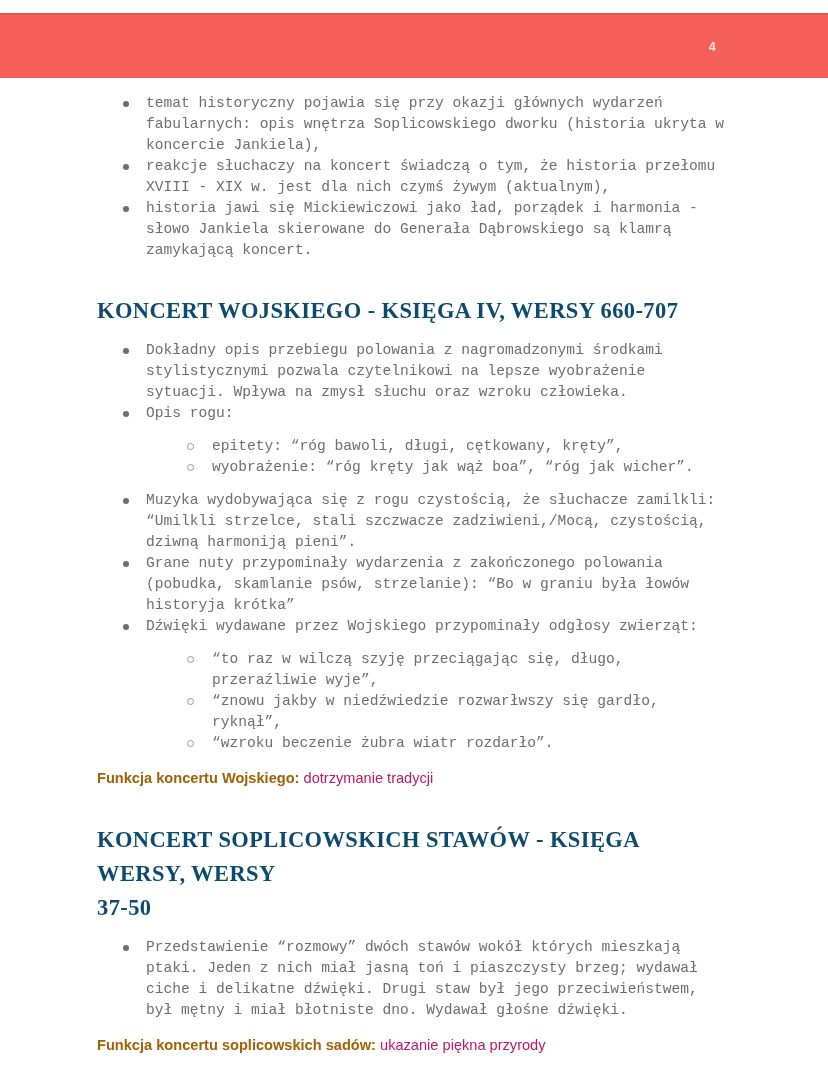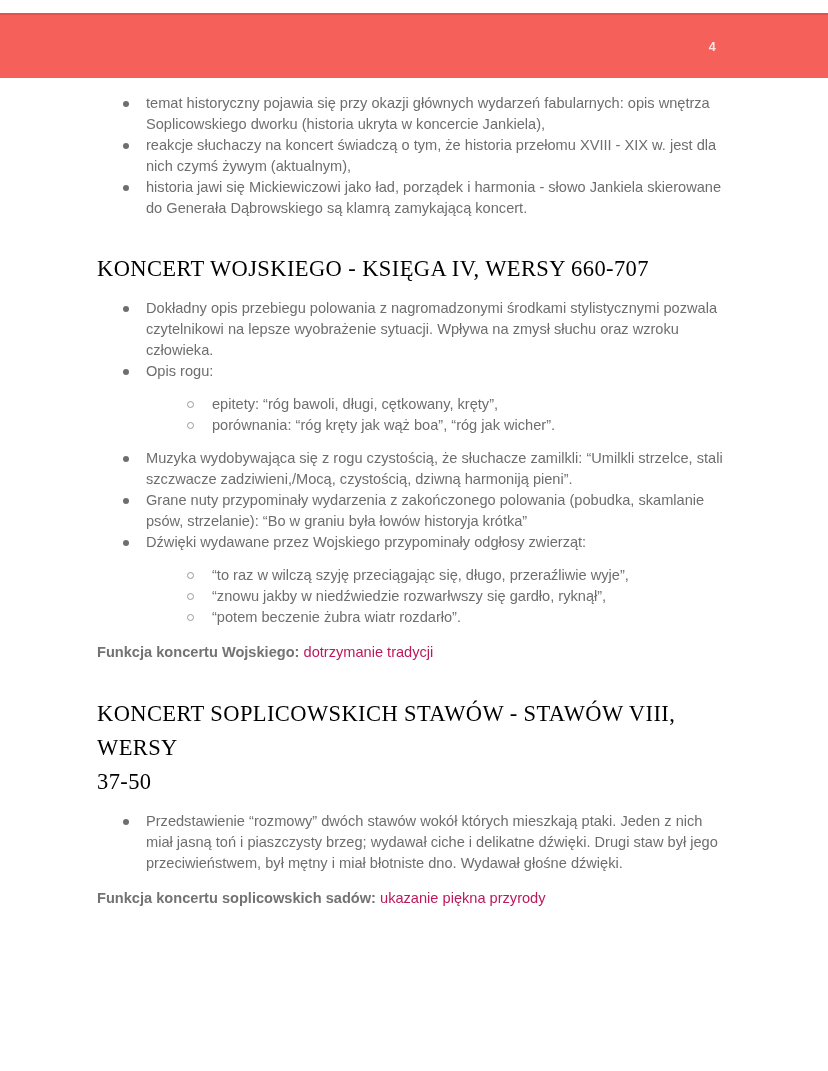--- a/index.html
+++ b/index.html
@@ -49,20 +49,21 @@
     left: 97px;
     width: 634px;
     font-size: 14.6px;
     line-height: 21px;
   }
 
   ul.blist {
     list-style: none;
     margin: 0;
     padding: 0;
+    font-family: Liberation Mono, monospace;
   }
   ul.blist > li {
     position: relative;
     padding-left: 49px;
   }
   ul.blist > li::before {
     content: "";
     position: absolute;
     left: 26px;
     top: 7.5px;
@@ -87,37 +88,37 @@
     top: 7px;
     width: 5px;
     height: 5px;
     border-radius: 50%;
     background: transparent;
     border: 1.5px solid #989898;
   }
 
   .section-heading {
     font-family: "Liberation Serif", "DejaVu Serif", serif;
-    font-weight: 400;
-    color: #000000;
+    font-weight: 700;
+    color: #0c4a6e;
     font-size: 22.5px;
     line-height: 34px;
     letter-spacing: 0.4px;
     margin: 33px 0 12px 0;
   }
   .section-heading .hline { display: block; }
 
   .intro-block { padding-top: 8px; }
 
   .note {
     margin: 14px 0 0 0;
   }
   .note-label {
     font-weight: bold;
-    color: #737373;
+    color: #a16207;
   }
   .note-value { color: #be185d; }
 
   .sec2-gap { margin-top: 34px; }
 </style>
 </head>
 <body>
 
 <div class="doc-page">
 
@@ -137,41 +138,41 @@
 
     <h2 class="section-heading">
       <span class="hline">KONCERT WOJSKIEGO - KSIĘGA IV, WERSY 660-707</span>
     </h2>
 
     <ul class="blist">
       <li><span>Dokładny opis przebiegu polowania z nagromadzonymi środkami stylistycznymi pozwala czytelnikowi na lepsze wyobrażenie sytuacji. Wpływa na zmysł słuchu oraz wzroku człowieka.</span></li>
       <li><span>Opis rogu:</span>
         <ul class="sublist">
           <li><span>epitety: “róg bawoli, długi, cętkowany, kręty”,</span></li>
-          <li><span>porównania: “róg kręty jak wąż boa”, “róg jak wicher”.</span></li>
+          <li><span>wyobrażenie: “róg kręty jak wąż boa”, “róg jak wicher”.</span></li>
         </ul>
       </li>
       <li><span>Muzyka wydobywająca się z rogu czystością, że słuchacze zamilkli: “Umilkli strzelce, stali szczwacze zadziwieni,/Mocą, czystością, dziwną harmoniją pieni”.</span></li>
       <li><span>Grane nuty przypominały wydarzenia z zakończonego polowania (pobudka, skamlanie psów, strzelanie): “Bo w graniu była łowów historyja krótka”</span></li>
       <li><span>Dźwięki wydawane przez Wojskiego przypominały odgłosy zwierząt:</span>
         <ul class="sublist">
           <li><span>“to raz w wilczą szyję przeciągając się, długo, przeraźliwie wyje”,</span></li>
           <li><span>“znowu jakby w niedźwiedzie rozwarłwszy się gardło, ryknął”,</span></li>
-          <li><span>“potem beczenie żubra wiatr rozdarło”.</span></li>
+          <li><span>“wzroku beczenie żubra wiatr rozdarło”.</span></li>
         </ul>
       </li>
     </ul>
 
     <p class="note">
       <span class="note-label">Funkcja koncertu Wojskiego:</span>
       <span class="note-value">dotrzymanie tradycji</span>
     </p>
 
     <h2 class="section-heading sec2-gap">
-      <span class="hline">KONCERT SOPLICOWSKICH STAWÓW - STAWÓW VIII, WERSY</span>
+      <span class="hline">KONCERT SOPLICOWSKICH STAWÓW - KSIĘGA WERSY, WERSY</span>
       <span class="hline">37-50</span>
     </h2>
 
     <ul class="blist">
       <li><span>Przedstawienie “rozmowy” dwóch stawów wokół których mieszkają ptaki. Jeden z nich miał jasną toń i piaszczysty brzeg; wydawał ciche i delikatne dźwięki. Drugi staw był jego przeciwieństwem, był mętny i miał błotniste dno. Wydawał głośne dźwięki.</span></li>
     </ul>
 
     <p class="note">
       <span class="note-label">Funkcja koncertu soplicowskich sadów:</span>
       <span class="note-value">ukazanie piękna przyrody</span>

